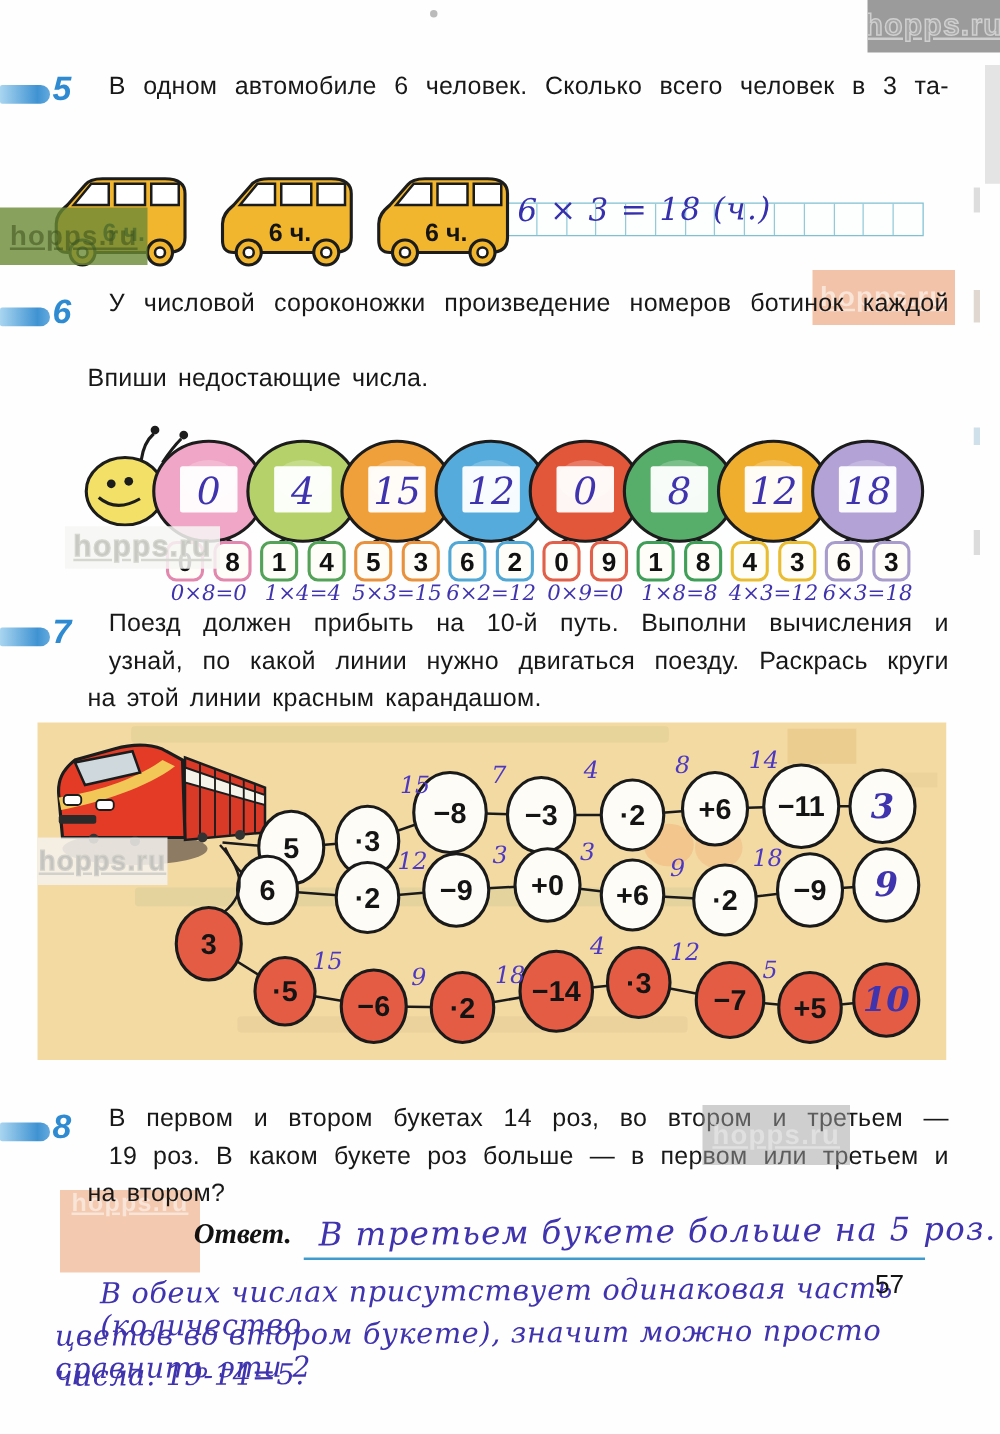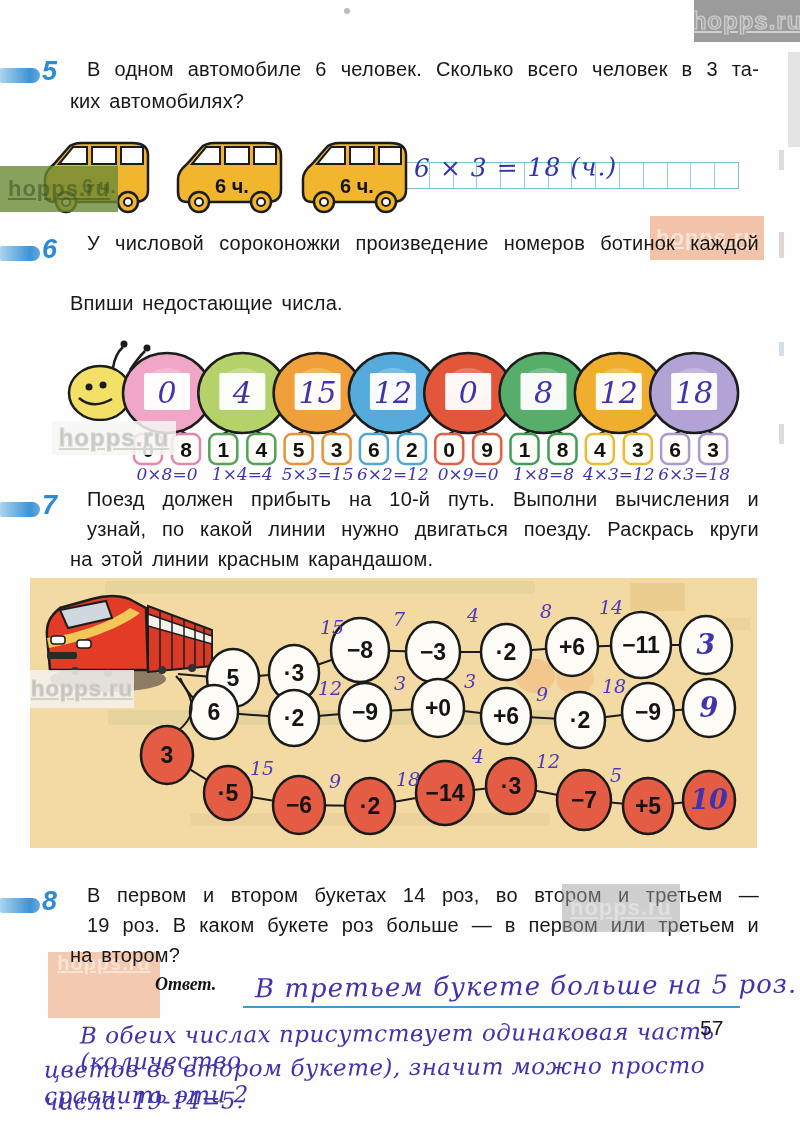--- a/index.html
+++ b/index.html
@@ -17,21 +17,21 @@
 
   .hw{font-family:"DejaVu Serif",serif;font-style:italic;color:#3f33ae;}
   .grid{position:absolute;left:405px;top:162px;width:332px;height:25px;display:flex;
         border:1.5px solid #7fc0d2;background:#fdffff;}
   .cell{flex:1;border-right:1.2px solid #93cada;}
   .cell:last-child{border-right:none;}
   .grid-hw{position:absolute;left:414px;top:153px;font-size:25px;letter-spacing:1px;
            color:#3730ad;transform:rotate(-.4deg);z-index:2;}
 
   .ans-label{position:absolute;left:155px;top:974px;font-family:"Liberation Serif",serif;
-             font-style:italic;font-weight:600;font-size:18px;color:#121212;}
+             font-style:italic;font-weight:600;font-size:23px;color:#121212;}
   .ans-line{position:absolute;left:243px;top:1006px;width:497px;border-top:2.5px solid #3f9bce;}
   .ans-hw{position:absolute;left:255px;top:971px;font-size:26px;letter-spacing:1px;
           transform:rotate(-.5deg);}
   .note{position:absolute;font-size:23px;letter-spacing:.5px;transform:rotate(-.4deg);}
   .pagenum{position:absolute;left:700px;top:1016px;font-size:21px;color:#141414;}
 
   .wm{position:absolute;display:flex;align-items:center;justify-content:center;
       font-weight:bold;letter-spacing:1px;overflow:hidden;text-decoration:underline;}
   .wm-tr{left:694px;top:0;width:106px;height:42px;background:#9b9b9b;font-size:24px;
          color:rgba(255,255,255,.12);-webkit-text-stroke:1.2px #cfcfcf;z-index:3;}
@@ -69,21 +69,20 @@
   <div class="edge" style="left:788px;top:52px;width:12px;height:95px;background:#e4e4e4;"></div>
   <div class="edge" style="left:779px;top:150px;width:5px;height:20px;background:#dddddd;"></div>
   <div class="edge" style="left:779px;top:232px;width:5px;height:26px;background:#e0d8d0;"></div>
   <div class="edge" style="left:779px;top:342px;width:5px;height:14px;background:#cfe0ea;"></div>
   <div class="edge" style="left:779px;top:424px;width:5px;height:20px;background:#dcdcdc;"></div>
   <div class="edge" style="left:344px;top:8px;width:6px;height:6px;background:#bbbbbb;border-radius:50%;"></div>
 
   <div class="marker" style="top:68px"></div>
   <div class="exnum" style="top:56px">5</div>
   <div class="tline just" style="top:58px">В одном автомобиле 6 человек. Сколько всего человек в 3 та-</div>
-  <div class="tline" style="top:90px">ких автомобилях?</div>
   <div id="bus-row">
       <svg width="122" height="92" style="position:absolute;left:35px;top:133px;z-index:1;">
         <path d="M10,46 C10,40 13,36 19,31 L33,15 C36,11 41,10 47,10 L97,10 C108,10 113,14 113,22 L113,57 C113,65 108,69 99,69 L19,69 C12,69 10,65 10,59 Z" fill="#f2b62e" stroke="#1c1c1c" stroke-width="2.5"></path>
         <path d="M24,31 L38,14 L52,14 L52,31 Z" fill="#ffffff" stroke="#1c1c1c" stroke-width="2"></path>
         <rect x="57" y="14" width="24" height="17" fill="#ffffff" stroke="#1c1c1c" stroke-width="2"></rect>
         <rect x="86" y="14" width="22" height="17" fill="#ffffff" stroke="#1c1c1c" stroke-width="2"></rect>
         <circle cx="31" cy="69" r="10" fill="#f2b62e" stroke="#1c1c1c" stroke-width="2.5"></circle>
         <circle cx="31" cy="69" r="4" fill="#ffffff" stroke="#1c1c1c" stroke-width="2"></circle>
         <circle cx="93" cy="69" r="10" fill="#f2b62e" stroke="#1c1c1c" stroke-width="2.5"></circle>
         <circle cx="93" cy="69" r="4" fill="#ffffff" stroke="#1c1c1c" stroke-width="2"></circle>

